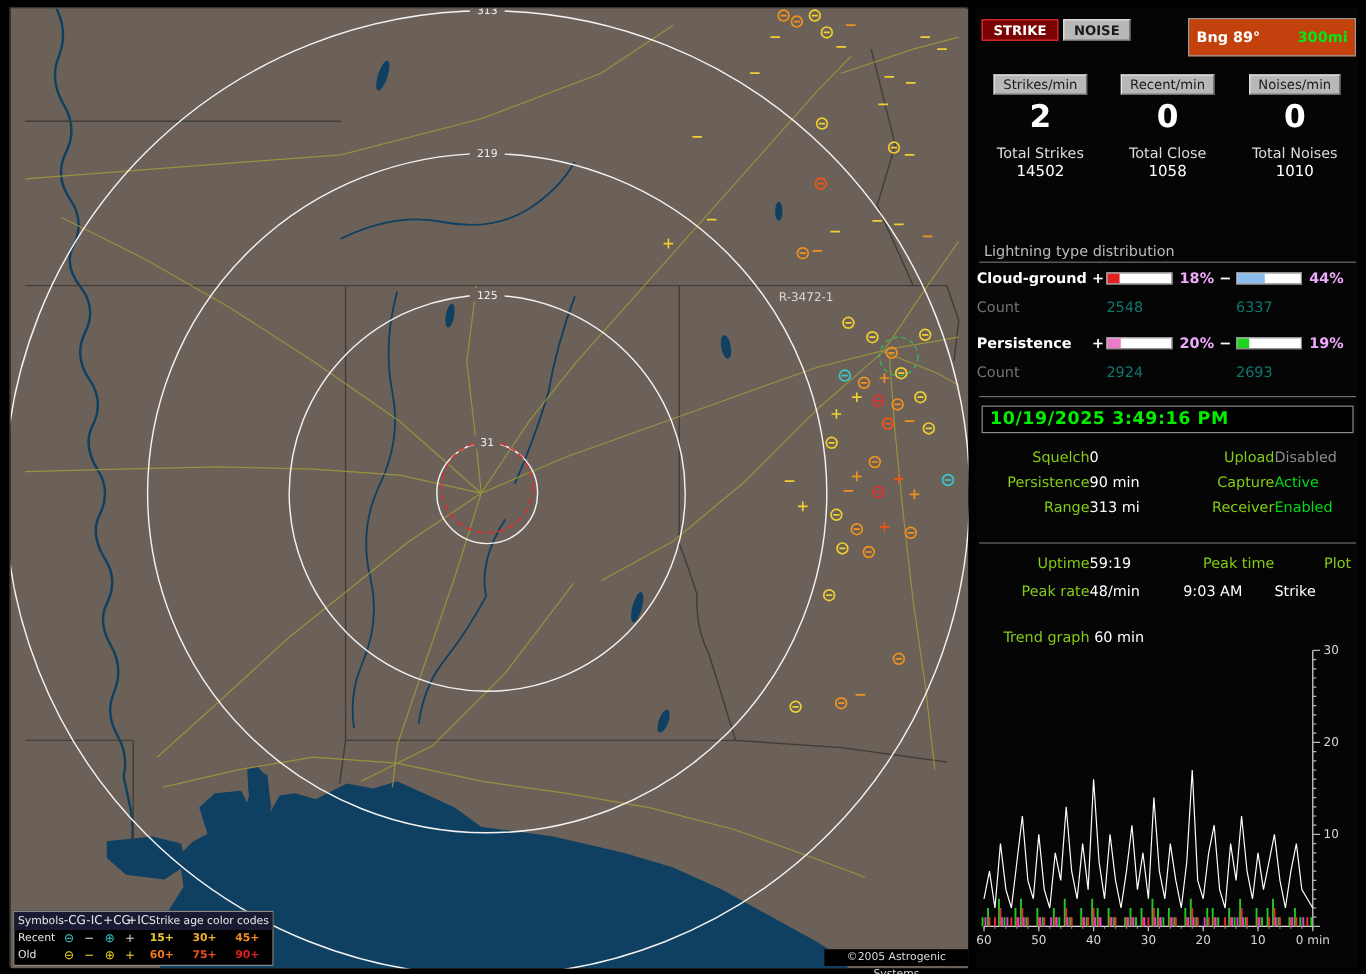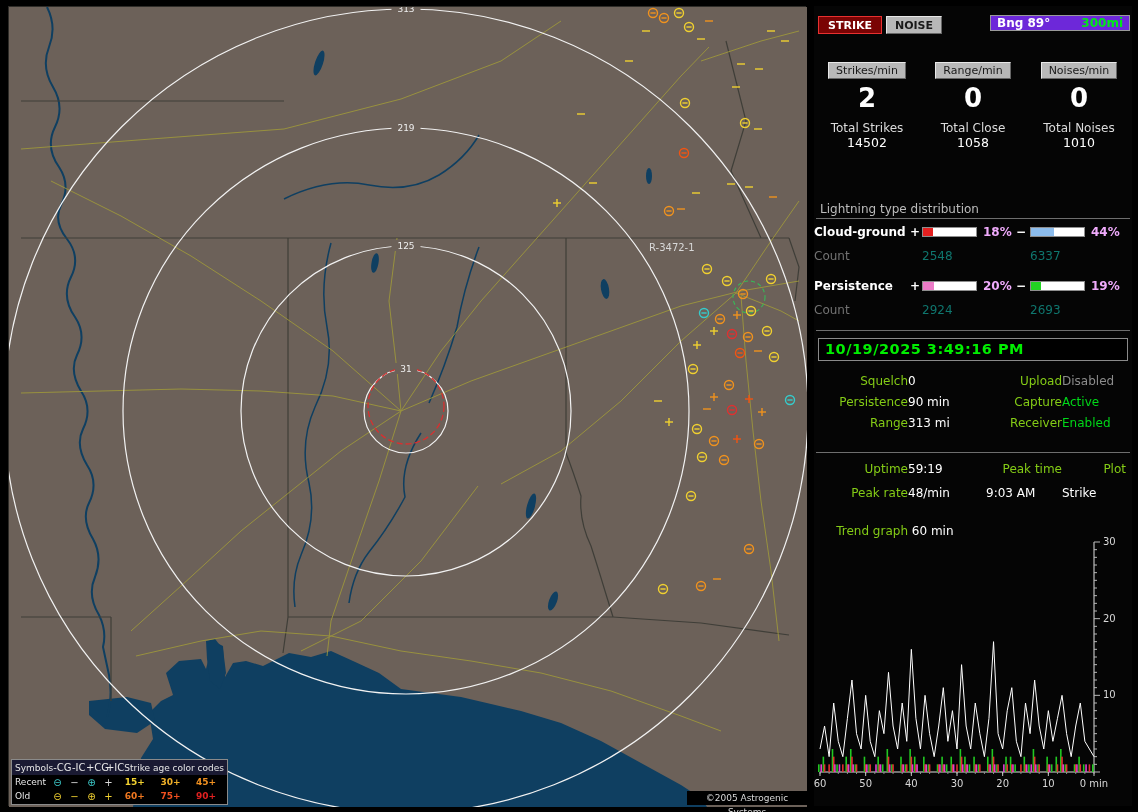--- a/index.html
+++ b/index.html
@@ -16,21 +16,21 @@
   .lg-c0{width:40px;}
   .lg-sym{width:20px;text-align:center;font-size:10px;}
   .lg-age-head{flex:1;text-align:center;}
   .lg-age{width:42px;text-align:center;font-weight:bold;}
   #copyright{position:absolute;left:678px;top:784px;width:120px;height:14px;background:#000;color:#d8d8d8;font-size:9px;text-align:center;line-height:14px;}
 
   
   #right-panel{position:absolute;left:814px;top:6px;width:318px;height:800px;background:#050505;font-size:12px;}
   .btn-strike{position:absolute;left:4px;top:10px;width:64px;height:18px;background:#7a0404;border:1px solid #e83030;color:#fff;font-weight:bold;font-size:11px;font-family:inherit;}
   .btn-noise{position:absolute;left:72px;top:10px;width:56px;height:18px;background:#b8b8b8;border:1px solid #666;border-top-color:#e8e8e8;border-left-color:#e8e8e8;color:#1a1a1a;font-weight:bold;font-size:11px;font-family:inherit;}
-  .bearing{position:absolute;left:176px;top:9px;width:140px;height:16px;border:1px solid #9a9a9a;background:#6d28d9;display:flex;justify-content:space-between;align-items:center;padding:0 6px;font-weight:bold;font-size:12px;color:#fff;}
+  .bearing{position:absolute;left:176px;top:9px;width:140px;height:32px;border:1px solid #9a9a9a;background:#c2410c;display:flex;justify-content:space-between;align-items:center;padding:0 6px;font-weight:bold;font-size:12px;color:#fff;}
   .range-green{color:#00e818;}
 
   .rates{position:absolute;left:0;top:56px;width:318px;display:grid;grid-template-columns:repeat(3,106px);justify-items:center;}
   .rate-btn{background:#b8b8b8;border:1px solid #666;border-top-color:#e8e8e8;border-left-color:#e8e8e8;color:#1a1a1a;font-size:11px;height:17px;padding:0 7px;font-family:inherit;}
   .big-num{font-size:26px;font-weight:bold;color:#fff;height:36px;line-height:38px;}
   .tot-label{font-size:12px;color:#dcdcdc;height:20px;padding-top:6px;}
   .tot-val{font-size:12.5px;color:#fff;height:18px;}
 
   .dist-head{position:absolute;left:6px;top:196px;font-size:12px;color:#bcbcbc;}
   .rule{position:absolute;left:2px;width:314px;height:1px;background:#6e6e6e;}
@@ -400,21 +400,21 @@
   <div id="right-panel">
     <button class="btn-strike">STRIKE</button>
     <button class="btn-noise">NOISE</button>
     <div class="bearing">
       <span>Bng 89°</span>
       <span class="range-green">300mi</span>
     </div>
 
     <div class="rates">
       <div><button class="rate-btn">Strikes/min</button></div>
-      <div><button class="rate-btn">Range/min</button></div>
+      <div><button class="rate-btn">Recent/min</button></div>
       <div><button class="rate-btn">Noises/min</button></div>
       <div class="big-num">2</div>
       <div class="big-num">0</div>
       <div class="big-num">0</div>
       <div class="tot-label">Total Strikes</div>
       <div class="tot-label">Total Close</div>
       <div class="tot-label">Total Noises</div>
       <div class="tot-val">14502</div>
       <div class="tot-val">1058</div>
       <div class="tot-val">1010</div>

